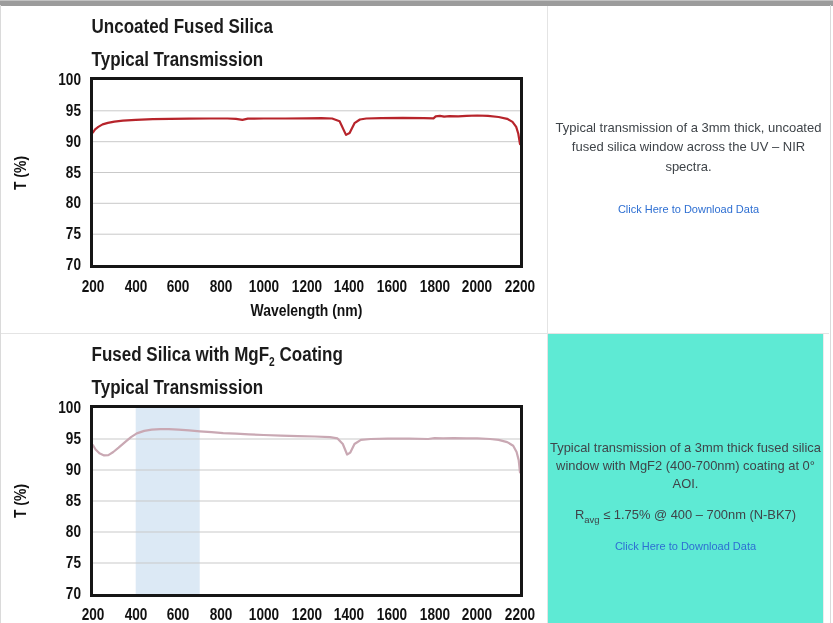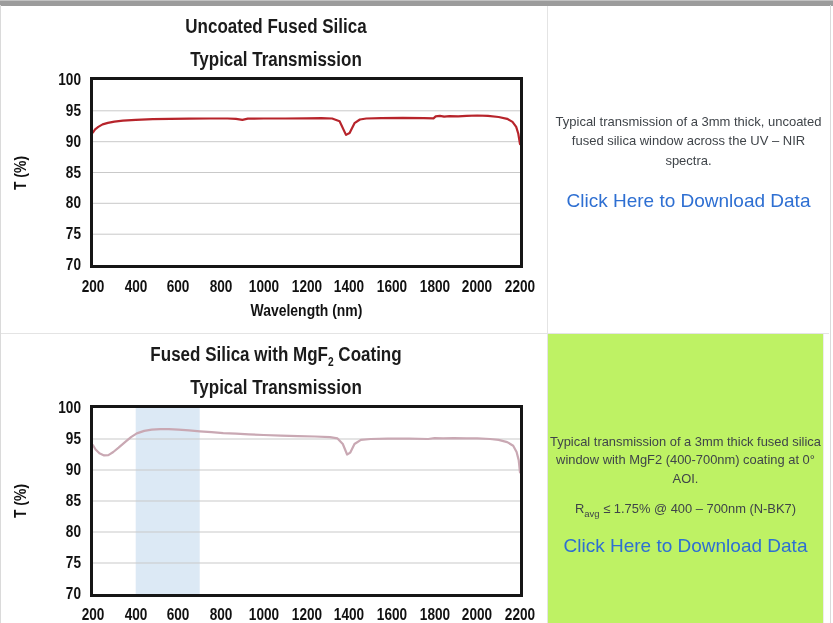--- a/index.html
+++ b/index.html
@@ -9,21 +9,21 @@
   }
   .topbar{position:absolute;left:0;top:0;width:833px;height:5px;background:#9c9c9c;border-top:1px solid #c2c2c2;}
   .frame{position:absolute;left:0;top:5px;width:829px;height:618px;border-left:1px solid #dadada;border-right:1px solid #dadada;}
   .divider-h{position:absolute;left:1px;top:333px;width:828px;height:1px;background:#e4e4e4;}
   .divider-v{position:absolute;left:547px;top:6px;width:1px;height:617px;background:#e4e4e4;}
 
   .chart-block{position:absolute;left:1px;width:546px;}
   .cb1{top:6px;height:327px;}
   .cb2{top:334px;height:289px;}
 
-  .chart-title{position:absolute;left:58px;top:8px;width:434px;text-align:center;
+  .chart-title{position:absolute;left:58px;top:8px;width:434px;text-align:left;
     font-weight:bold;color:#1b1b1b;font-size:20px;line-height:25px;}
   .t-line{transform:scaleX(0.85);transform-origin:50% 50%;white-space:nowrap;}
   .tsub{font-size:12px;vertical-align:-5px;font-weight:bold;}
 
   .plot{position:absolute;left:89px;top:71px;border:3px solid #161616;background:#fff;}
   .plot svg{display:block;}
 
   .yticks{position:absolute;left:0;top:71px;width:84px;height:192px;}
   .yt{position:absolute;right:4px;width:70px;height:18px;line-height:18px;text-align:right;
       font-weight:bold;font-size:17px;color:#111;transform:scaleX(0.8);transform-origin:100% 50%;}
@@ -33,25 +33,25 @@
   .xlabel{position:absolute;left:89px;top:295px;width:433px;text-align:center;
       font-weight:bold;font-size:17px;color:#111;transform:scaleX(0.82);transform-origin:50% 50%;}
   .ylabel-wrap{position:absolute;left:6px;top:71px;width:28px;height:192px;
       display:flex;align-items:center;justify-content:center;}
   .ylabel{font-weight:bold;font-size:17px;color:#111;white-space:nowrap;
       transform:rotate(-90deg) scaleX(0.82);}
 
   .aside{position:absolute;left:548px;display:flex;flex-direction:column;align-items:center;
       justify-content:center;text-align:center;color:#3f4449;box-sizing:border-box;}
   .aside1{top:6px;width:281px;height:327px;padding:0 6px 16px 6px;font-size:13px;line-height:1.5;}
-  .aside2{top:334px;width:276px;height:289px;background:#bef264;border-right:1px solid #ececec;
+  .aside2{top:334px;width:276px;height:289px;background:#5eead4;border-right:1px solid #ececec;
       padding:30px 4px 0 4px;font-size:12.9px;line-height:1.42;}
-  .aside p{margin:4px;width:272px;}
+  .aside p{margin:12px;width:272px;}
   .aside2 p{margin:6px 0;}
-  .dl-link{color:#2e6fd2;text-decoration:none;cursor:pointer;font-size:19px;margin-top:13px;display:inline-block;}
+  .dl-link{color:#2e6fd2;text-decoration:none;cursor:pointer;font-size:11px;margin-top:13px;display:inline-block;}
   .aside2 .dl-link{margin-top:7px;}
   .spec sub{font-size:9.5px;}
 </style>
 </head>
 <body>
 
 <div class="topbar"></div>
 <div class="frame"></div>
 
 <div class="chart-block cb1">

